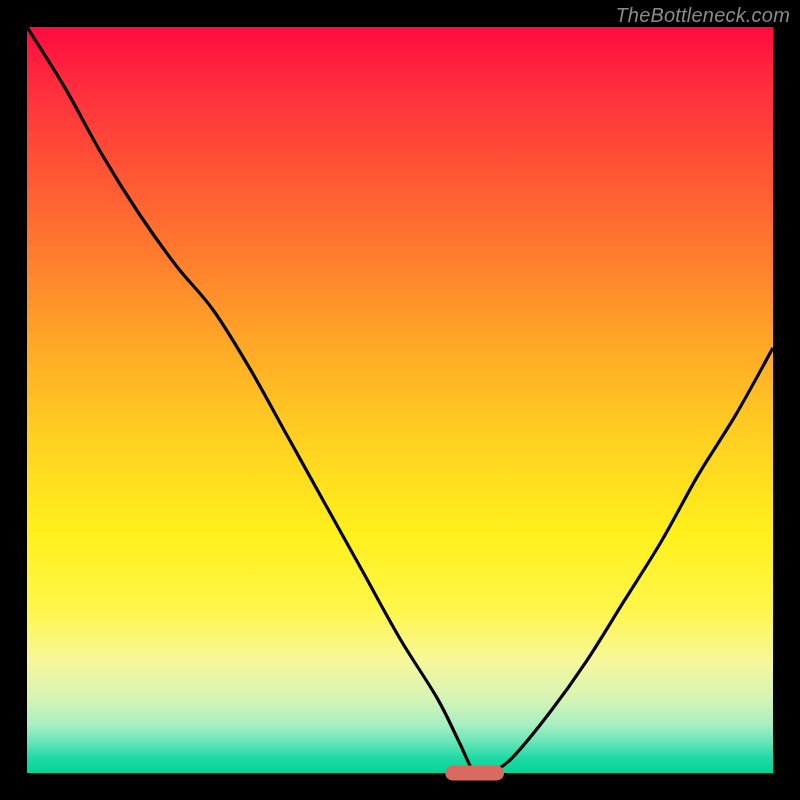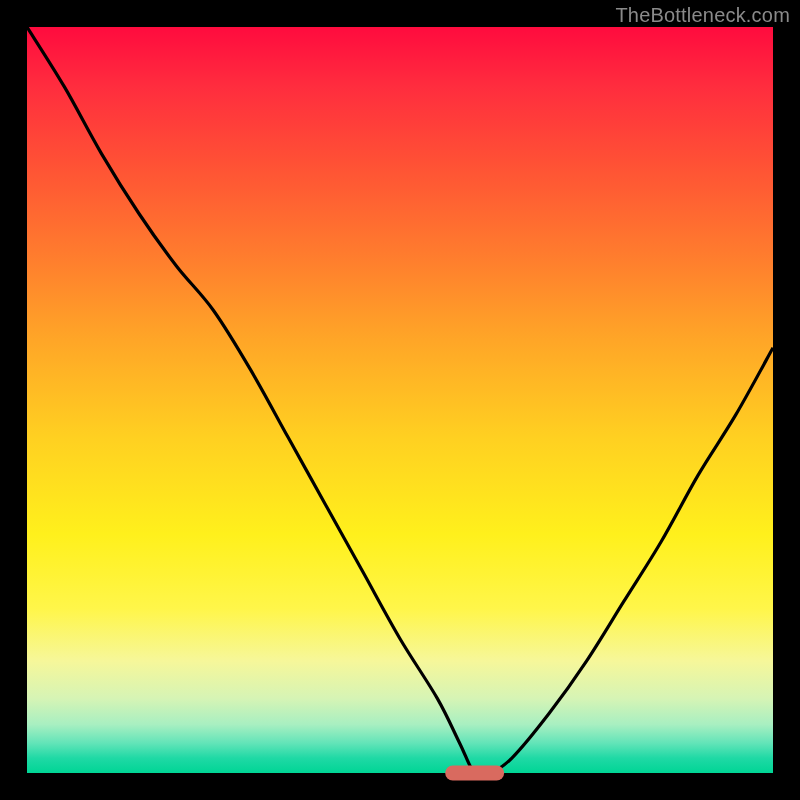--- a/index.html
+++ b/index.html
@@ -8,20 +8,21 @@
     width: 800px;
     height: 800px;
     background: #000;
     overflow: hidden;
   }
   .outer {
     position: relative;
     width: 800px;
     height: 800px;
     background: #000;
+    font-style: italic;
   }
   .plot {
     position: absolute;
     left: 27px;
     top: 27px;
     width: 746px;
     height: 746px;
     background: linear-gradient(to bottom,
       #ff0b3e 0%,
       #ff2d3e 8%,

